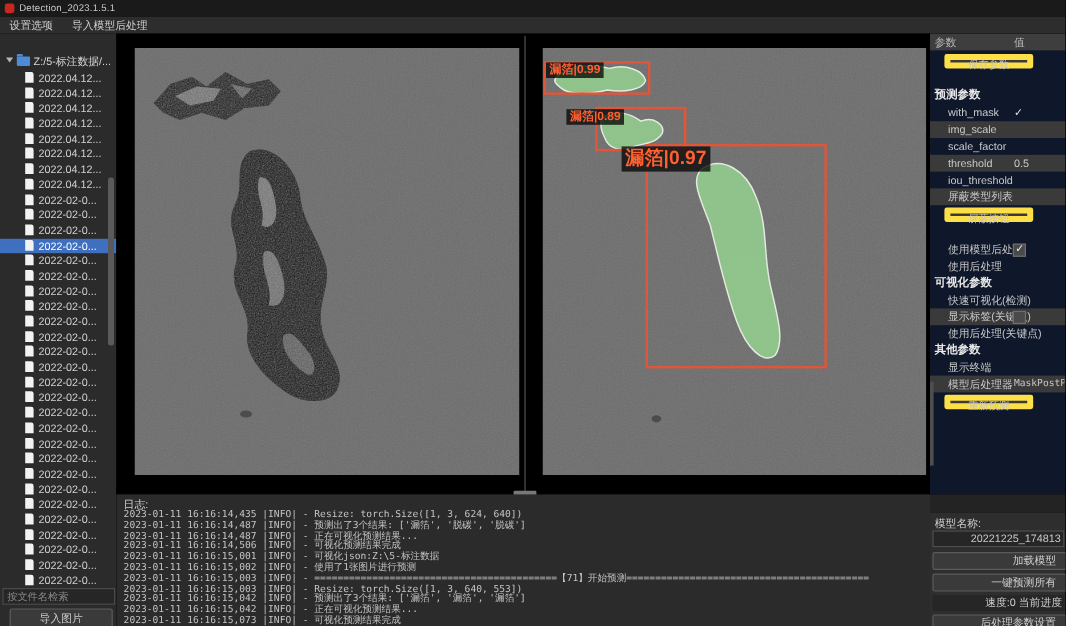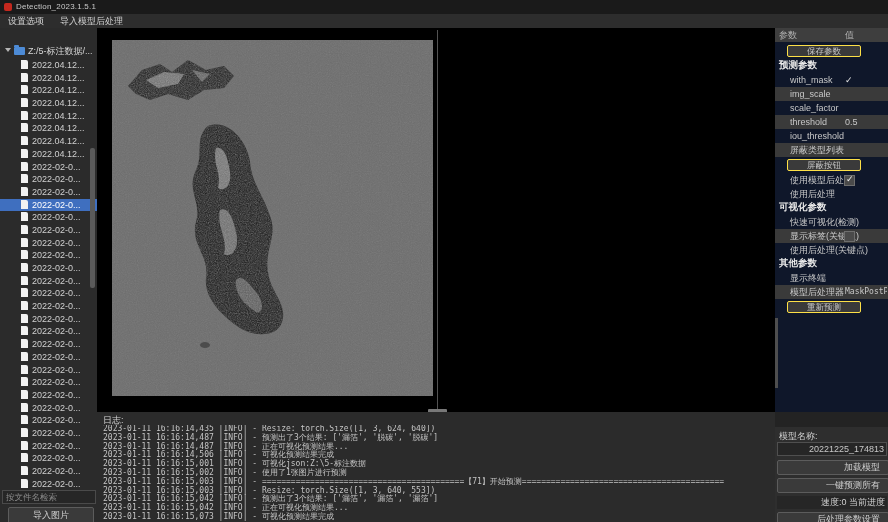--- a/index.html
+++ b/index.html
@@ -50,21 +50,21 @@
   .logpanel{position:absolute;left:0;top:384px;width:678px;height:110px;background:#2b2b2b;overflow:hidden;}
   .log-title{position:absolute;left:6px;top:2px;font-size:9px;color:#d2d2d2;}
   .log-lines{position:absolute;left:6px;top:13px;width:668px;bottom:0;font-family:"DejaVu Sans Mono",monospace;
          font-size:8px;line-height:8.8px;color:#c4c4c4;white-space:pre;overflow:hidden;}
   
   .params{position:absolute;left:775px;top:28px;width:113px;height:384px;background:#0f172a;overflow:hidden;}
   .p-header{position:relative;height:14px;background:#3e3e3e;font-size:9px;color:#b8b8b8;line-height:14px;}
   .ph-name{padding-left:4px;}
   .ph-val{position:absolute;left:70px;top:0;}
   .p-rows{position:absolute;left:0;top:15px;width:113px;}
-  .p-btn{display:block;margin:2px 0 2px 12px;width:74px;height:12px;background:#3a3a3a;border:1px solid #fde047;
+  .p-btn{display:block;margin:2px 0 16px 12px;width:74px;height:12px;background:#3a3a3a;border:5px solid #fde047;
          border-radius:2px;color:#c6c6c6;font-size:8.5px;line-height:9px;padding:0;font-family:inherit;}
   .p-section{height:14px;line-height:14px;font-size:9.5px;font-weight:bold;color:#e8e8e8;padding-left:4px;white-space:nowrap;font-family:Liberation Mono, monospace;}
   .p-row{position:relative;height:14px;line-height:14px;font-size:9px;color:#c8c8c8;padding-left:15px;white-space:nowrap;}
   .p-row.alt{background:#3a3a3a;}
   .p-check{position:absolute;left:70px;top:0;color:#e4e4e4;}
   .p-checkbox{position:absolute;left:69px;top:2px;width:9px;height:9px;background:#4a4a4a;border:1px solid #6e6e6e;}
   .p-checkbox.checked::after{content:"\2713";position:absolute;left:1px;top:-4px;color:#efefef;font-size:9px;}
   .p-value{position:absolute;left:70px;top:0;color:#c8c8c8;overflow:hidden;max-width:42px;}
   .p-value.mono{font-family:"DejaVu Sans Mono",monospace;font-size:8px;}
   .p-scroll{position:absolute;left:0;top:290px;width:3px;height:70px;background:#4e4e4e;}
@@ -175,20 +175,36 @@
         <path d="M124,240 C122,254 134,266 144,272 C152,274 152,262 144,252 C136,242 130,234 124,240 Z" fill="#b0b0b0" opacity="0.45"></path>
       </g>
       <ellipse cx="93" cy="305" rx="5" ry="3" fill="#3c3c3c" opacity="0.7"></ellipse>
     </svg>
   </div>
 
   <div class="splitter">
     <div class="grip"></div>
   </div>
 
+  <div class="img-panel img-right">
+    <svg width="320" height="356">
+      <rect width="320" height="356" fill="#6d6d6d"></rect>
+      <rect width="320" height="356" filter="url(#grainF)" opacity="0.16"></rect>
+      <path d="M12,24 C22,14 42,13 56,17 C70,13 84,19 86,27 C84,35 68,37 54,35 C38,39 22,39 15,33 C10,29 9,27 12,24 Z" fill="#92ca8d" stroke="#edf4ea" stroke-width="1.2" opacity="0.93"></path>
+      <path d="M52,57 C62,51 74,55 82,61 C92,57 102,63 100,71 C94,81 82,79 74,83 C64,87 55,83 52,75 C48,67 47,61 52,57 Z" fill="#92ca8d" stroke="#edf4ea" stroke-width="1.2" opacity="0.93"></path>
+      <path d="M134,100 C150,90 170,102 178,124 C188,148 184,172 190,198 C196,224 202,244 194,256 C184,264 170,250 162,228 C152,200 146,172 140,148 C132,126 122,108 134,100 Z" fill="#92ca8d" stroke="#edf4ea" stroke-width="1.2" opacity="0.93"></path>
+      <ellipse cx="95" cy="309" rx="4" ry="3" fill="#3c3c3c" opacity="0.7"></ellipse>
+    </svg>
+    <div class="det-box b1"></div>
+    <div class="det-box b2"></div>
+    <div class="det-box b3"></div>
+    <div class="det-label l1">漏箔|0.99</div>
+    <div class="det-label l2">漏箔|0.89</div>
+    <div class="det-label l3">漏箔|0.97</div>
+  </div>
 
   <div class="logpanel">
     <div class="log-title">日志:</div>
     <div class="log-lines" id="loglines"><div>2023-01-11 16:16:14,435 |INFO| - Resize: torch.Size([1, 3, 624, 640])</div><div>2023-01-11 16:16:14,487 |INFO| - 预测出了3个结果: ['漏箔', '脱碳', '脱碳']</div><div>2023-01-11 16:16:14,487 |INFO| - 正在可视化预测结果...</div><div>2023-01-11 16:16:14,506 |INFO| - 可视化预测结果完成</div><div>2023-01-11 16:16:15,001 |INFO| - 可视化json:Z:\5-标注数据</div><div>2023-01-11 16:16:15,002 |INFO| - 使用了1张图片进行预测</div><div>2023-01-11 16:16:15,003 |INFO| - ==========================================【71】开始预测==========================================</div><div>2023-01-11 16:16:15,003 |INFO| - Resize: torch.Size([1, 3, 640, 553])</div><div>2023-01-11 16:16:15,042 |INFO| - 预测出了3个结果: ['漏箔', '漏箔', '漏箔']</div><div>2023-01-11 16:16:15,042 |INFO| - 正在可视化预测结果...</div><div>2023-01-11 16:16:15,073 |INFO| - 可视化预测结果完成</div></div>
   </div>
 </div>
 
 <div class="params">
   <div class="p-header">
     <span class="ph-name">参数</span>

